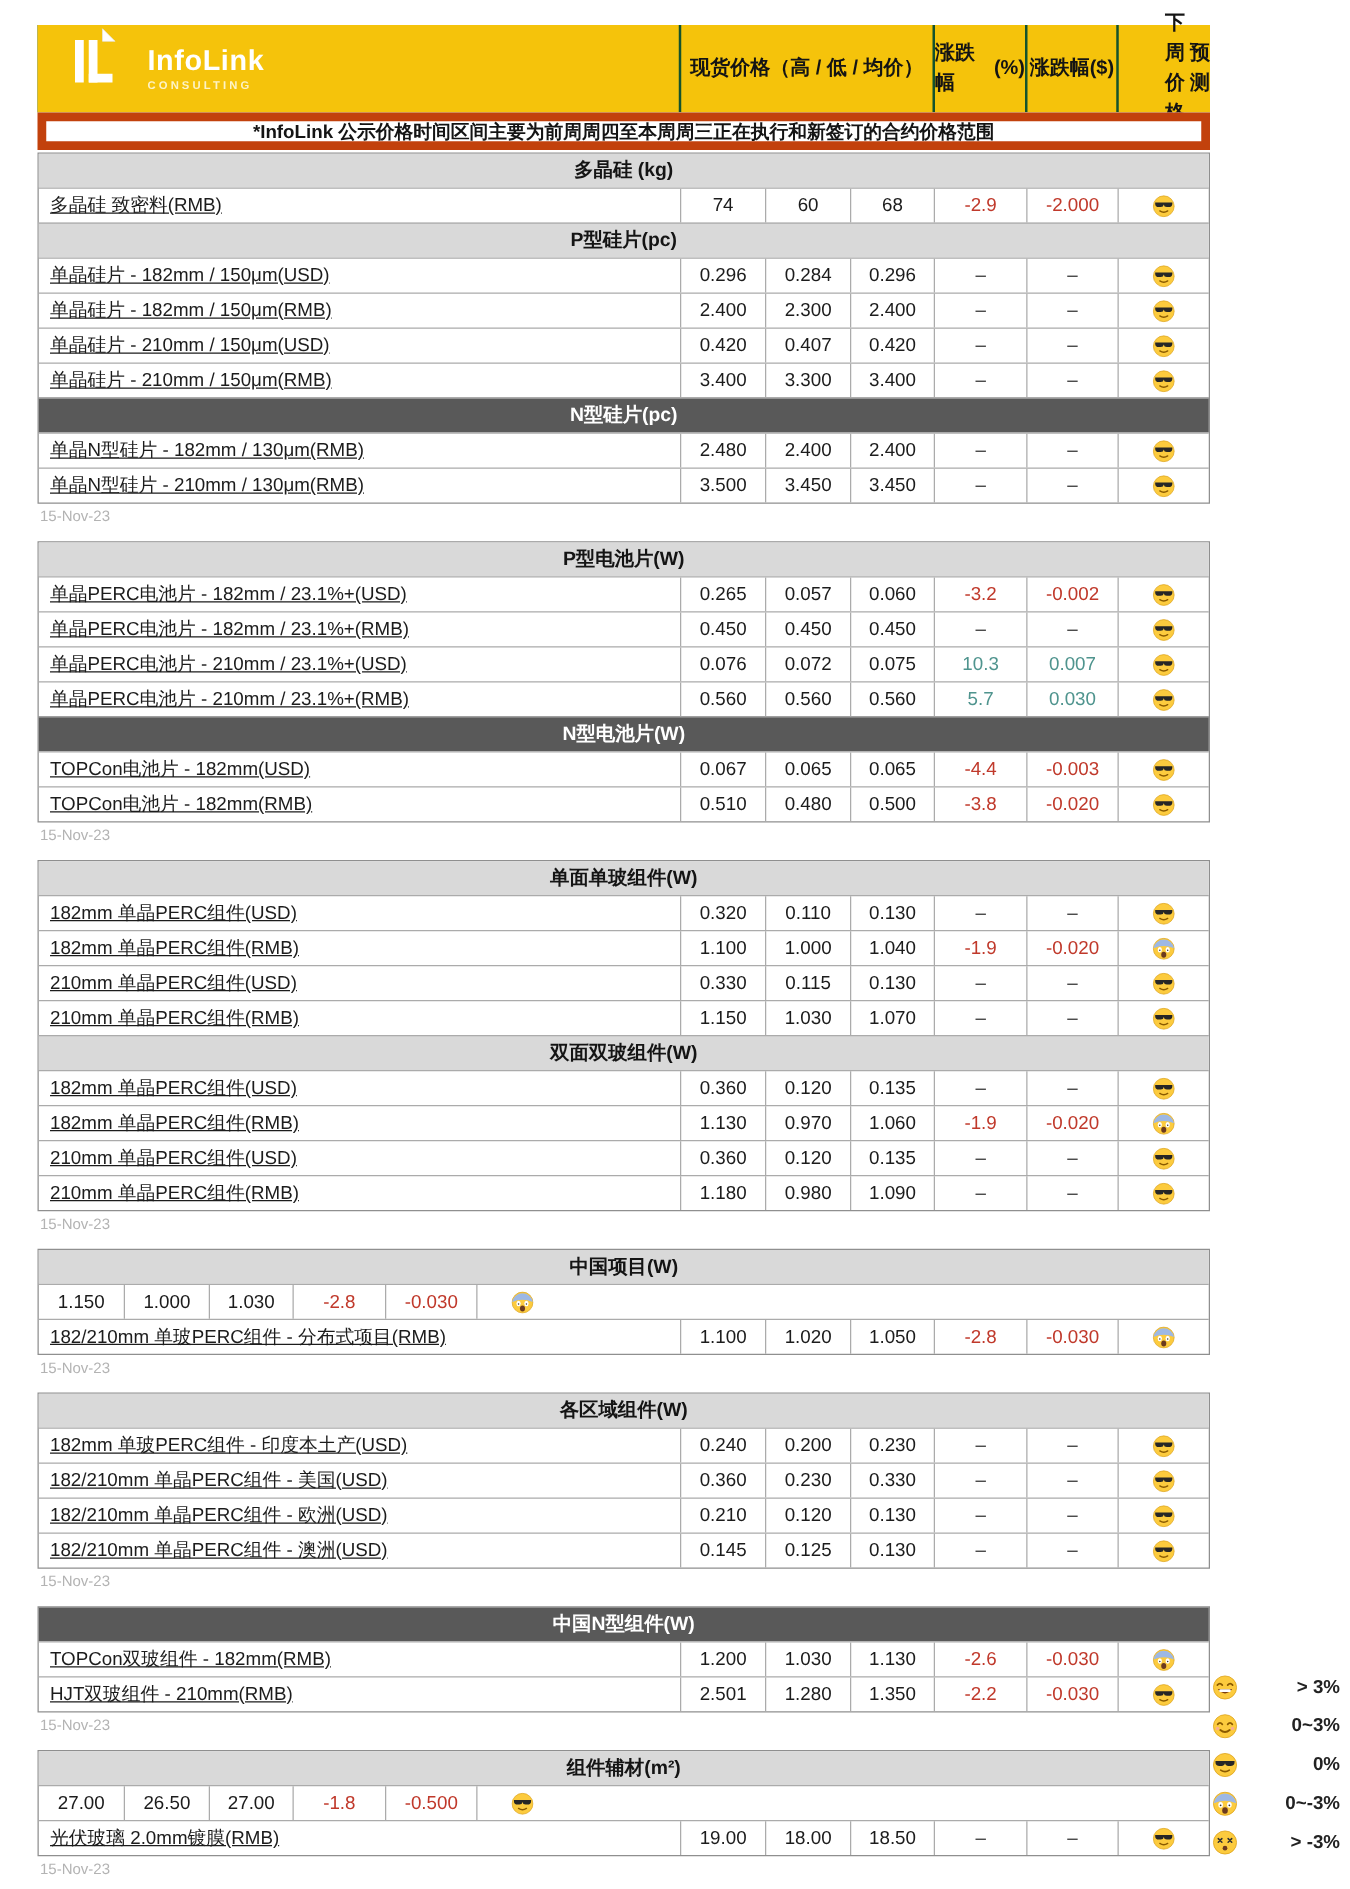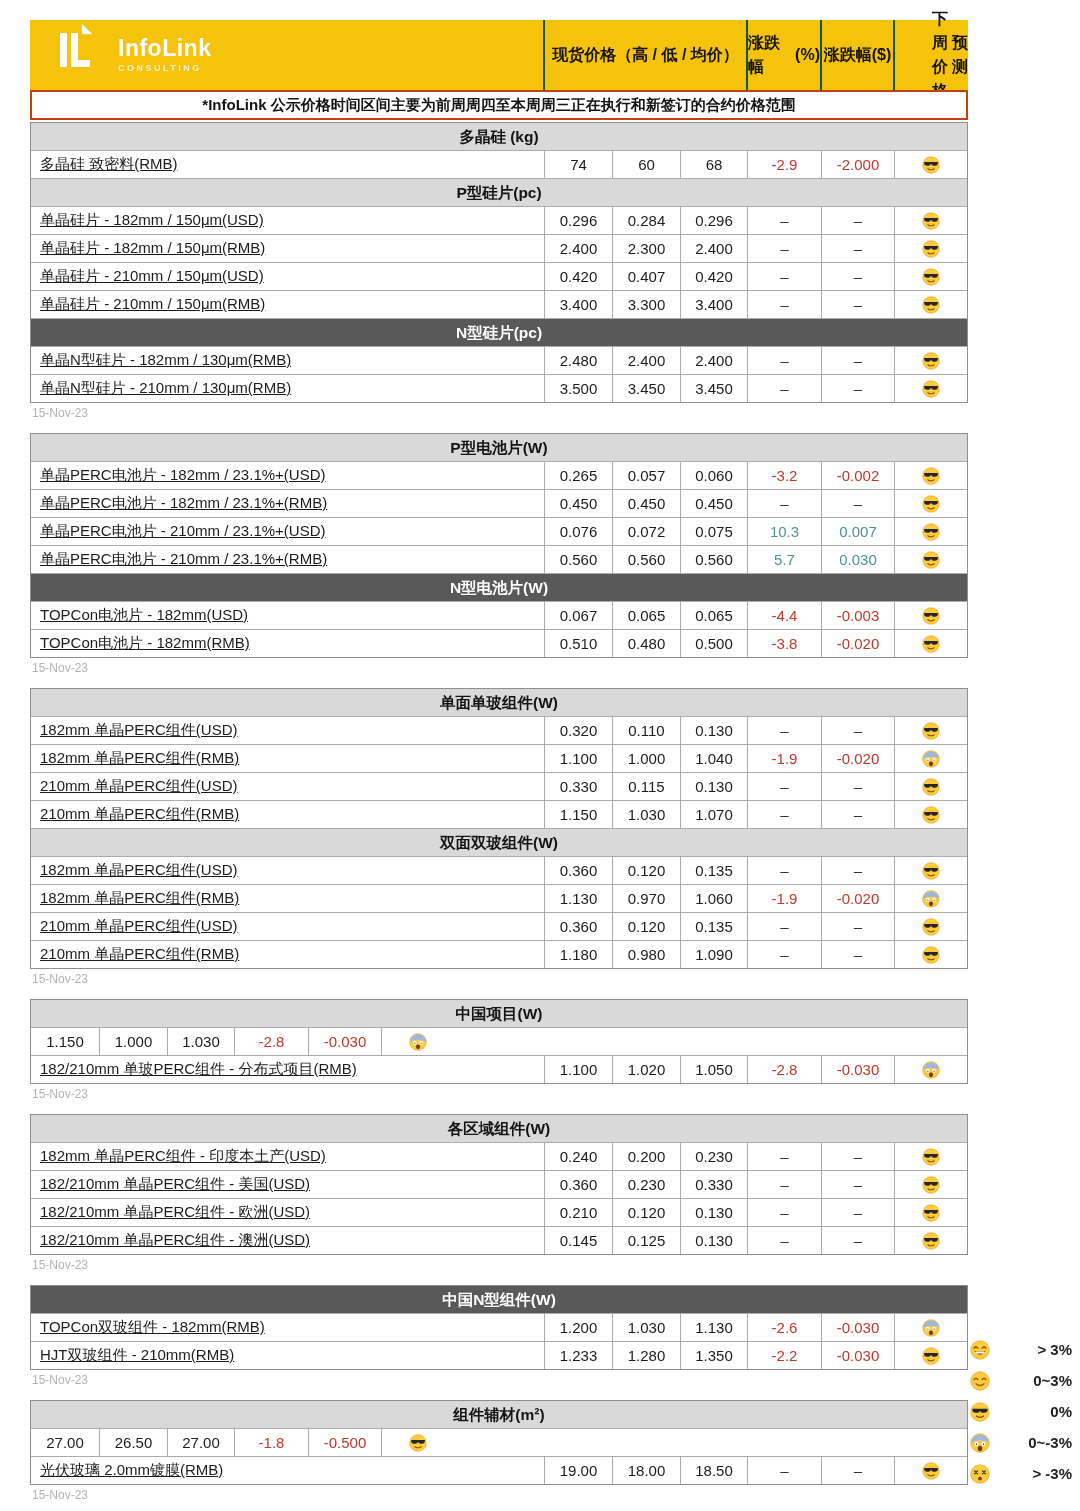--- a/index.html
+++ b/index.html
@@ -17,21 +17,21 @@
   .b-spot{width:201px;}
   .b-pct{width:72px;}
   .b-usd{width:71px;}
   .b-fore{width:73px;padding-left:37px;}
   .logo-mark{display:block;margin-right:12px;margin-top:-8px;}
   .logo-text{display:flex;flex-direction:column;line-height:1.1;}
   .brand{color:#fff;font-size:23px;font-weight:bold;letter-spacing:0.5px;}
   .brand-sub{color:#fffce8;font-size:9px;letter-spacing:2.5px;font-weight:bold;margin-top:3px;opacity:.85;}
   
   .note{position:absolute;left:30px;top:90px;width:938px;height:30px;box-sizing:border-box;
-        border:2px solid #c2410c;display:flex;align-items:center;justify-content:center;
+        border:7px solid #c2410c;display:flex;align-items:center;justify-content:center;
         font-weight:bold;font-size:15px;background:#fff;}
   
   #blocks{position:absolute;left:30px;top:122px;width:938px;}
   .tbl{border:1px solid #8f8f8f;box-sizing:border-box;background:#fff;}
   .sec-head{height:27px;background:#D9D9D9;font-weight:bold;text-align:center;line-height:27px;font-size:15.5px;}
   .sec-head.dark{background:#595959;color:#ffffff;}
   .sec-head+.sec-head, .row+.sec-head, .sec-head+.row, .row+.row{border-top:1px solid #ababab;}
   .row{display:flex;height:27px;}
   .cell{box-sizing:border-box;height:100%;display:flex;align-items:center;justify-content:center;font-size:15px;color:#1c1c1c;}
   .cell+.cell{border-left:1px solid #ababab;}
@@ -523,21 +523,21 @@
             </span>
           </div>
         </div>
       </div>
       <div class="stamp">15-Nov-23</div>
     </div>
     <div class="block">
       <div class="tbl">
         <div class="sec-head">各区域组件(W)</div>
         <div class="row">
-          <div class="cell name">182mm 单晶PERC组件 - 印度本土产(USD)</div>
+          <div class="cell name">182mm 单玻PERC组件 - 印度本土产(USD)</div>
           <div class="cell high">0.240</div>
           <div class="cell low">0.200</div>
           <div class="cell avg">0.230</div>
           <div class="cell pct t-flat">–</div>
           <div class="cell usd t-flat">–</div>
           <div class="cell fore">
             <span class="face">
               <svg width="18" height="18" viewBox="0 0 16 16">
                 <circle cx="8" cy="8" r="7.4" fill="#FCCB3E" stroke="#DCA31C" stroke-width="0.5"></circle>
                 <path d="M1.9 5.4 h12.2 v0.8 a2.7 2.4 0 0 1 -2.7 2.4 h-1.2 a2.4 2.1 0 0 1 -2.2 -1.9 a2.4 2.1 0 0 1 -2.2 1.9 h-1.2 a2.7 2.4 0 0 1 -2.7 -2.4 z" fill="#262626"></path>
@@ -619,21 +619,21 @@
                 <circle cx="5.2" cy="9" r="0.55" fill="#333"></circle>
                 <ellipse cx="10.8" cy="8.7" rx="1.5" ry="1.9" fill="#ffffff"></ellipse>
                 <circle cx="10.8" cy="9" r="0.55" fill="#333"></circle>
                 <ellipse cx="8" cy="12.3" rx="1.8" ry="2.1" fill="#6b3a1f"></ellipse>
               </svg>
             </span>
           </div>
         </div>
         <div class="row">
           <div class="cell name">HJT双玻组件 - 210mm(RMB)</div>
-          <div class="cell high">1.233</div>
+          <div class="cell high">2.501</div>
           <div class="cell low">1.280</div>
           <div class="cell avg">1.350</div>
           <div class="cell pct t-down">-2.2</div>
           <div class="cell usd t-down">-0.030</div>
           <div class="cell fore">
             <span class="face">
               <svg width="18" height="18" viewBox="0 0 16 16">
                 <circle cx="8" cy="8" r="7.4" fill="#FCCB3E" stroke="#DCA31C" stroke-width="0.5"></circle>
                 <path d="M1.9 5.4 h12.2 v0.8 a2.7 2.4 0 0 1 -2.7 2.4 h-1.2 a2.4 2.1 0 0 1 -2.2 -1.9 a2.4 2.1 0 0 1 -2.2 1.9 h-1.2 a2.7 2.4 0 0 1 -2.7 -2.4 z" fill="#262626"></path>
                 <path d="M5.2 11.3 q2.8 1.9 5.6 0" stroke="#8a5a00" stroke-width="1" fill="none" stroke-linecap="round"></path>

